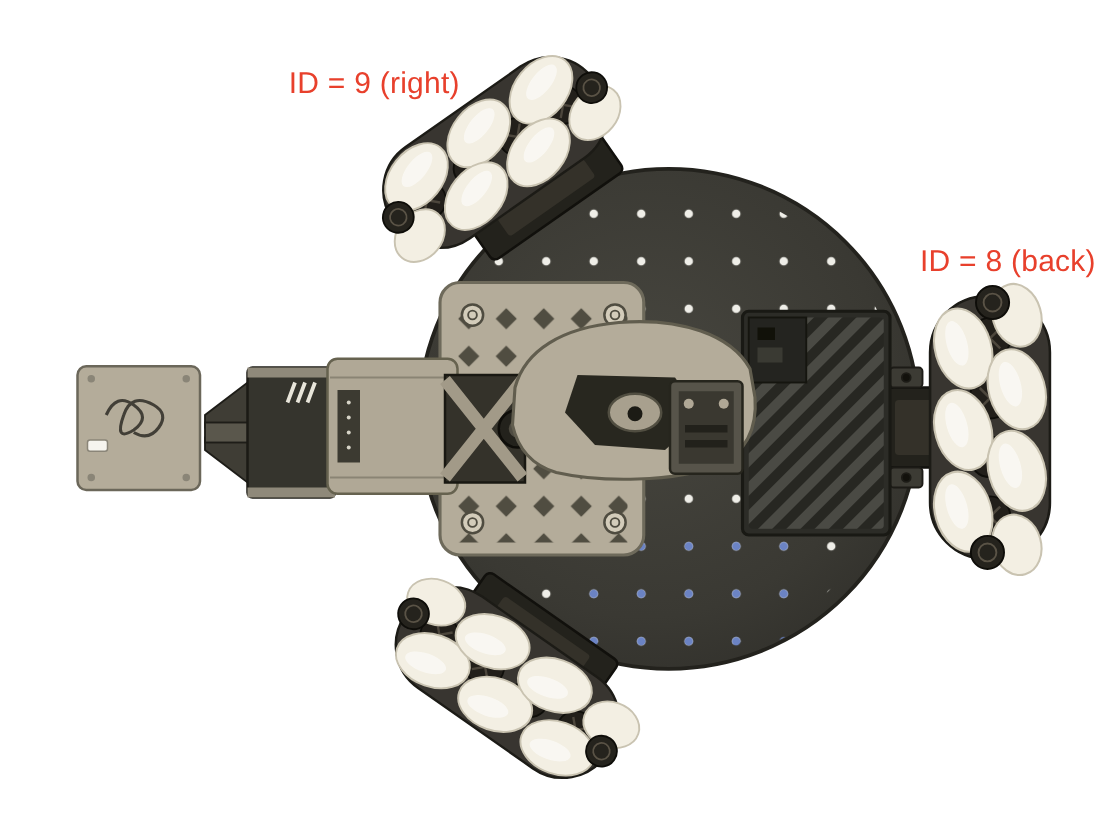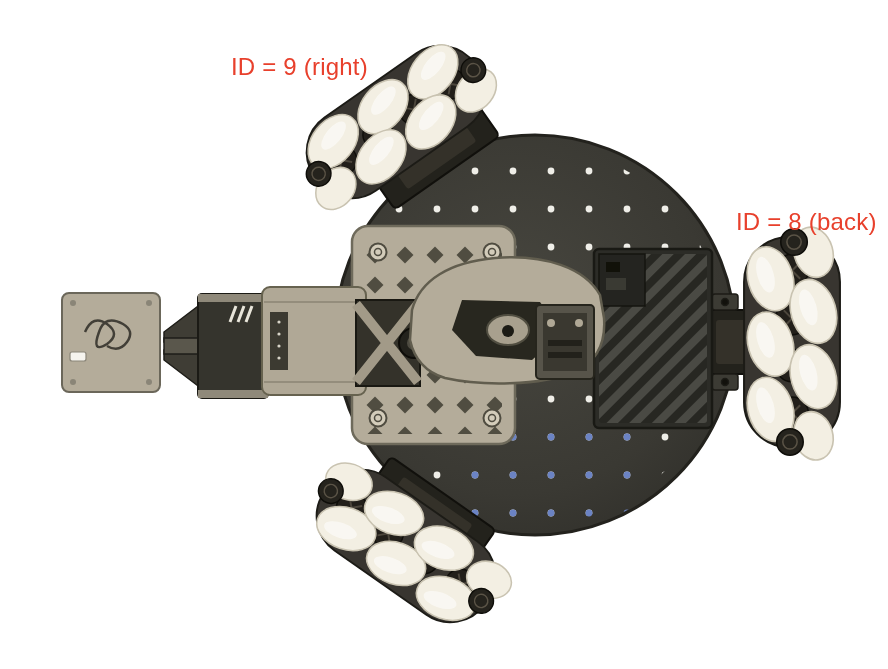--- a/index.html
+++ b/index.html
@@ -13,21 +13,21 @@
   .stage svg{position:absolute;left:0;top:0;}
   .annotation{
     position:absolute;
     color:#e8402c;
     font-size:24px;
     font-weight:400;
     white-space:nowrap;
     letter-spacing:0.2px;
   }
   .annotation.a9{left:231px;top:53px;}
-  .annotation.a8{left:736px;top:208px;}
+  .annotation.a8{left:736px;top:196px;}
   .annotation.a7{left:226px;top:589px;}
 </style>
 </head>
 <body>
 
 <div class="stage">
 
   <svg width="888" height="669" viewBox="0 0 888 669">
     <defs>
       <radialGradient id="plateGrad" cx="45%" cy="42%" r="68%">

